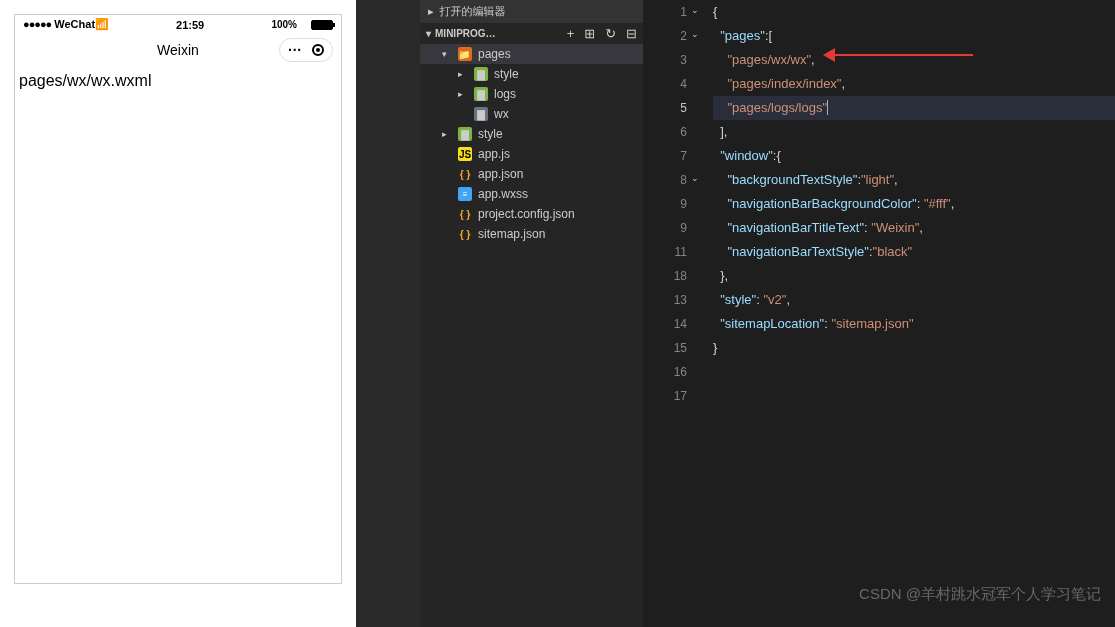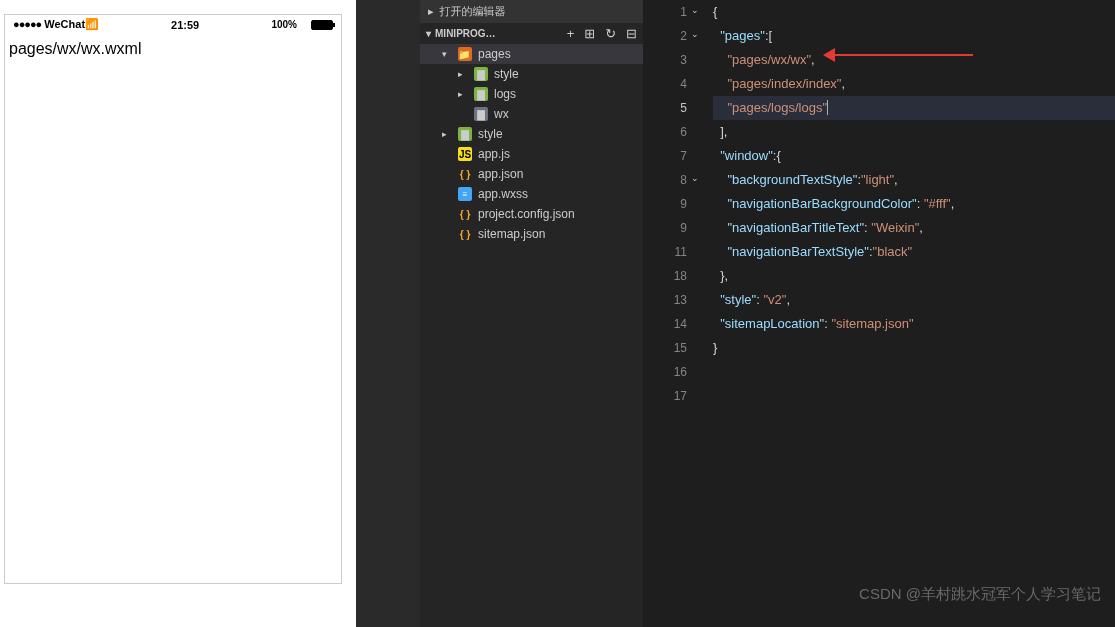--- a/index.html
+++ b/index.html
@@ -1,18 +1,18 @@
 <!DOCTYPE html>
 <html><head>
 <meta charset="utf-8">
 <style>
 *{box-sizing:border-box;margin:0;padding:0;font-family:-apple-system,"Segoe UI",sans-serif}
 body{background:#fff;width:1115px;height:627px;overflow:hidden;position:relative}
 .main{display:flex;height:100%}
-.sim{width:356px;background:#fff;padding:14px 14px 0 4px}
+.sim{width:356px;background:#fff;padding:14px 14px 0 14px}
 .phone{border:1px solid #ccc;height:570px;background:#fff;position:relative}
 .statusbar{display:flex;justify-content:space-between;align-items:center;padding:3px 8px;font-size:11px;font-weight:bold}
 .dots{letter-spacing:-1px}
 .batt{display:flex;align-items:center;gap:14px;font-size:10px}
 .batt-icon{width:22px;height:10px;border:1px solid #000;border-radius:2px;position:relative;background:#000}
 .batt-icon::after{content:'';position:absolute;right:-3px;top:2px;width:2px;height:4px;background:#000}
 .navbar{display:flex;justify-content:center;align-items:center;padding:8px;position:relative;font-size:14px}
 .capsule{position:absolute;right:8px;display:flex;align-items:center;border:1px solid #ddd;border-radius:14px;padding:3px 8px;gap:10px;background:#fff}
 .capsule span{font-size:14px;font-weight:bold}
 .target{width:12px;height:12px;border:2px solid #000;border-radius:50%;display:flex;align-items:center;justify-content:center}
@@ -59,20 +59,27 @@
   <div class="sim">
     <div class="phone">
       <div class="statusbar">
         <span><span class="dots">●●●●●</span> <span>WeChat</span><span>📶</span></span>
         <span>21:59</span>
         <span class="batt">
             <span>100%</span>
             <span class="batt-icon"></span>
           </span>
       </div>
+      <div class="navbar">
+        <span>Weixin</span>
+        <div class="capsule">
+          <span>···</span>
+          <span class="target"></span>
+        </div>
+      </div>
       <div class="phone-content">pages/wx/wx.wxml</div>
     </div>
   </div>
 
   <div class="gap"></div>
 
   <div class="explorer">
     <div class="ex-head">
         <span>▸</span>
         <span>打开的编辑器</span>

